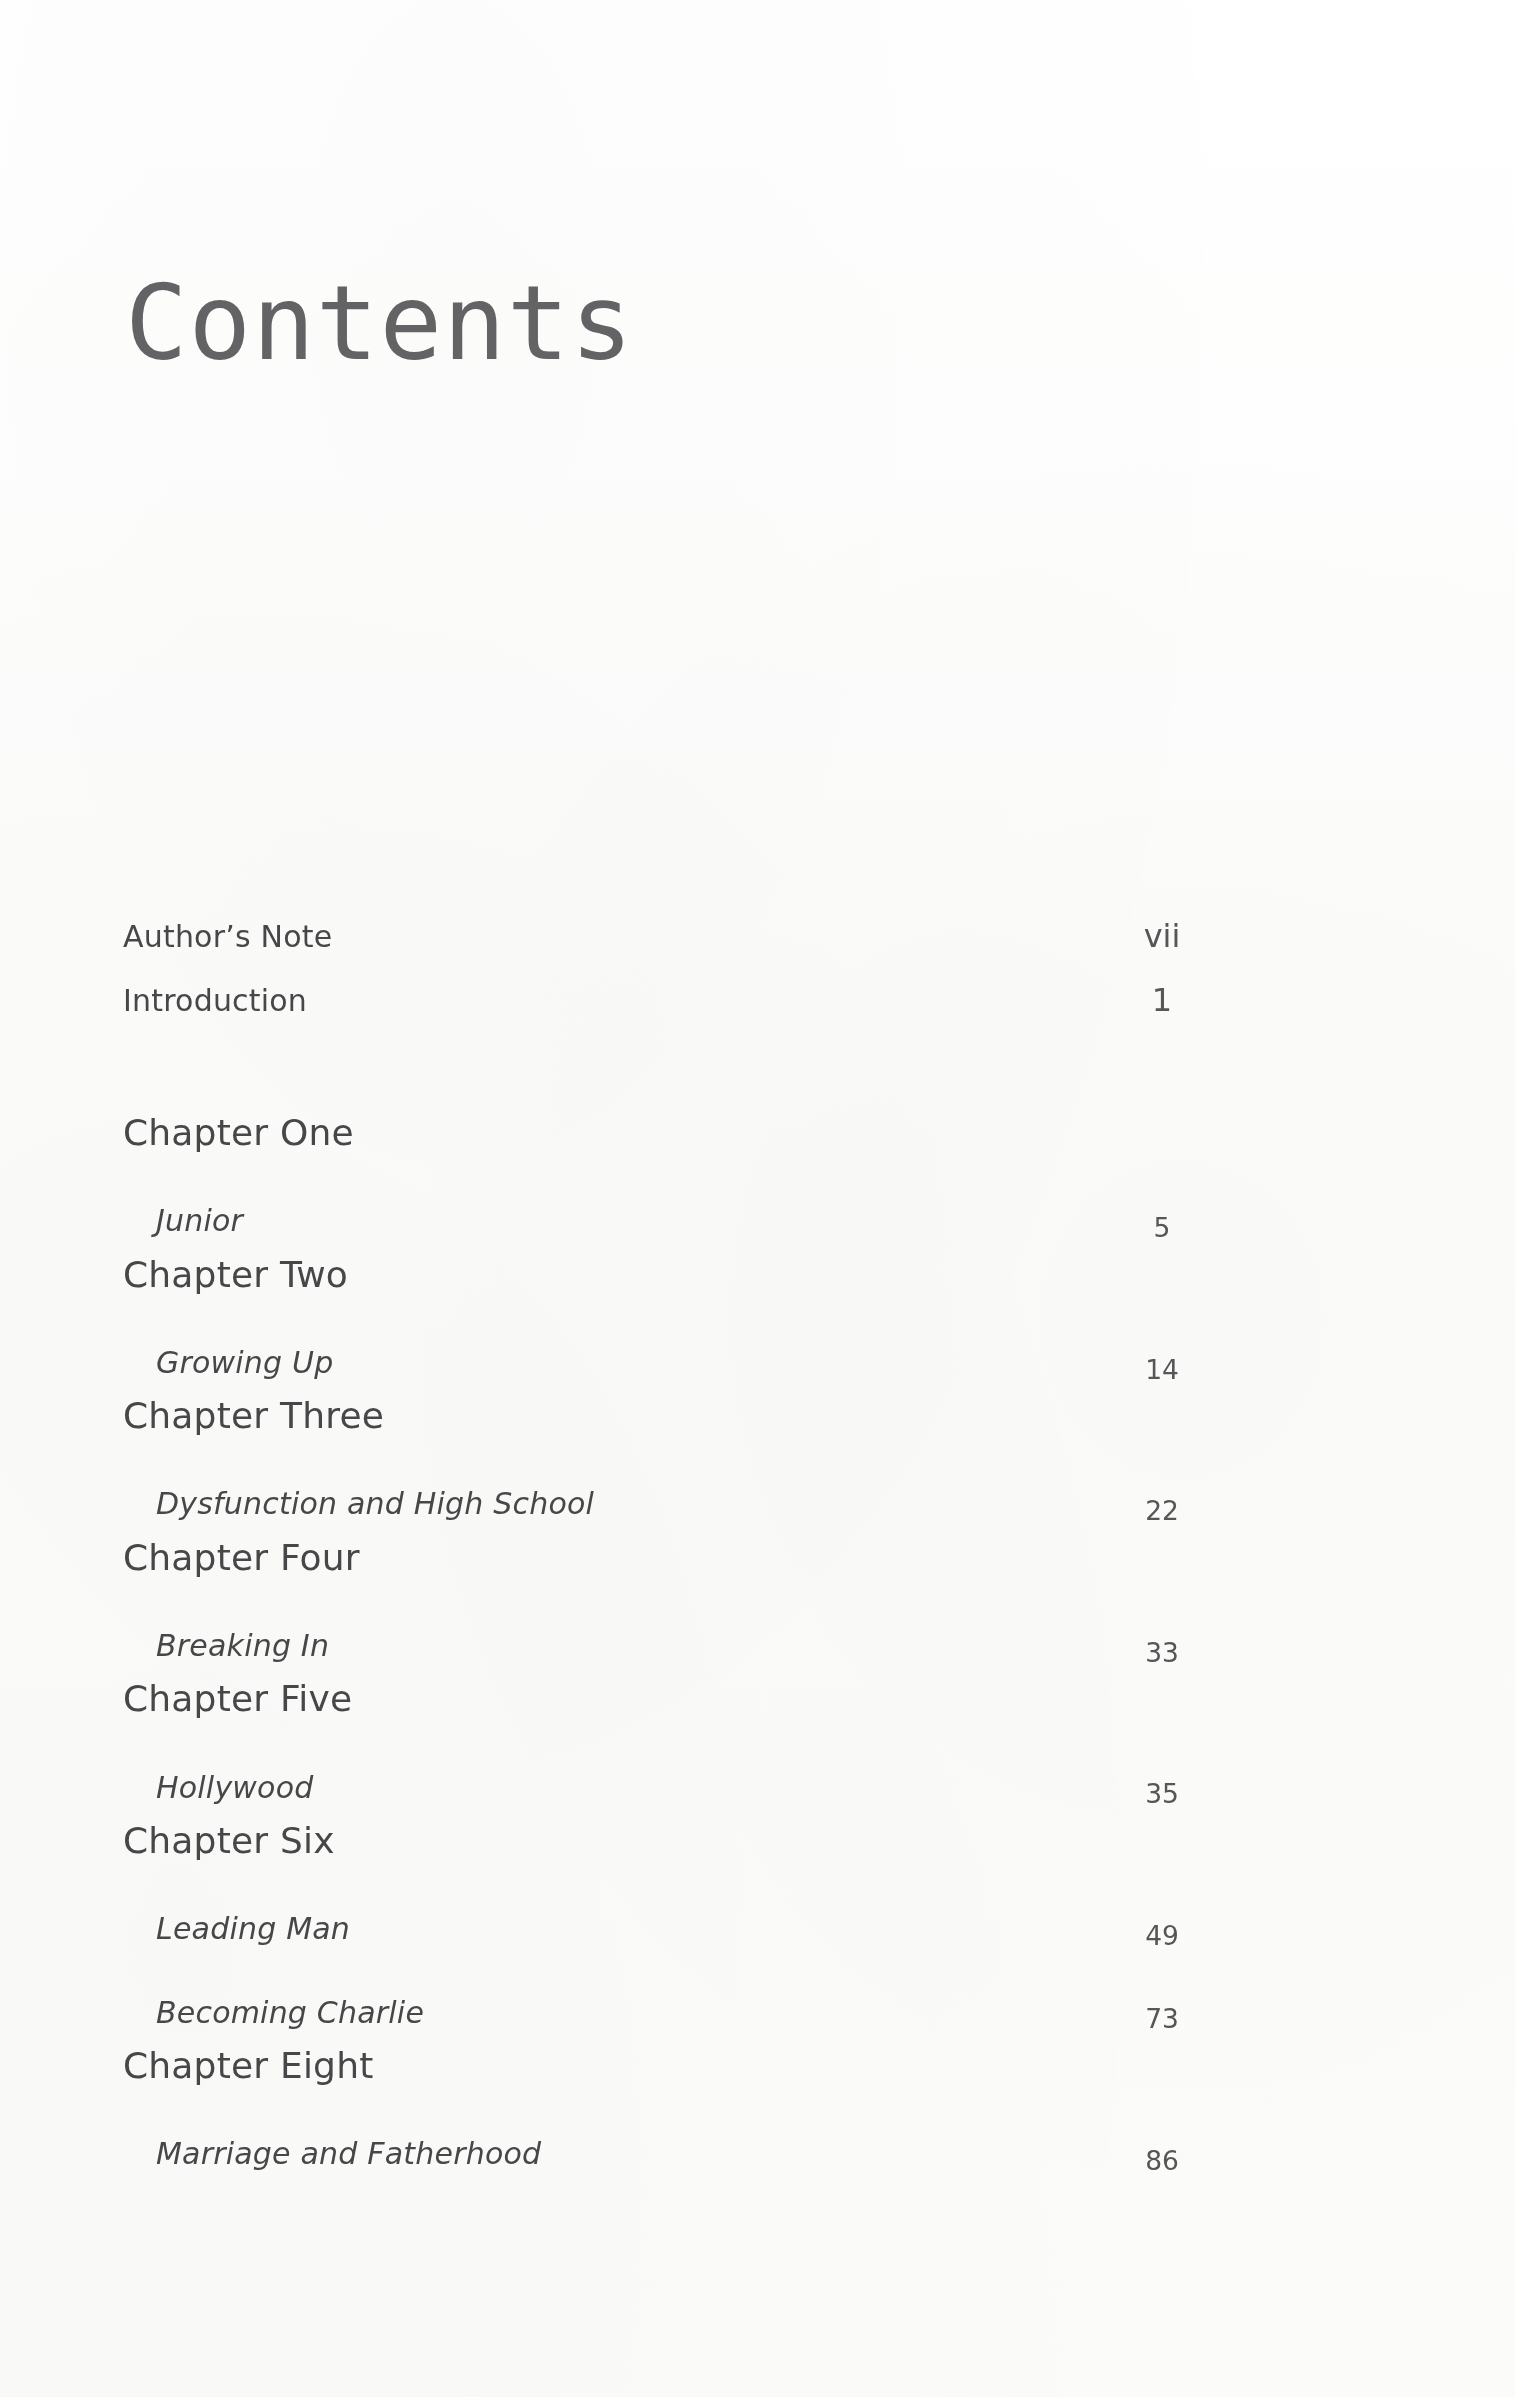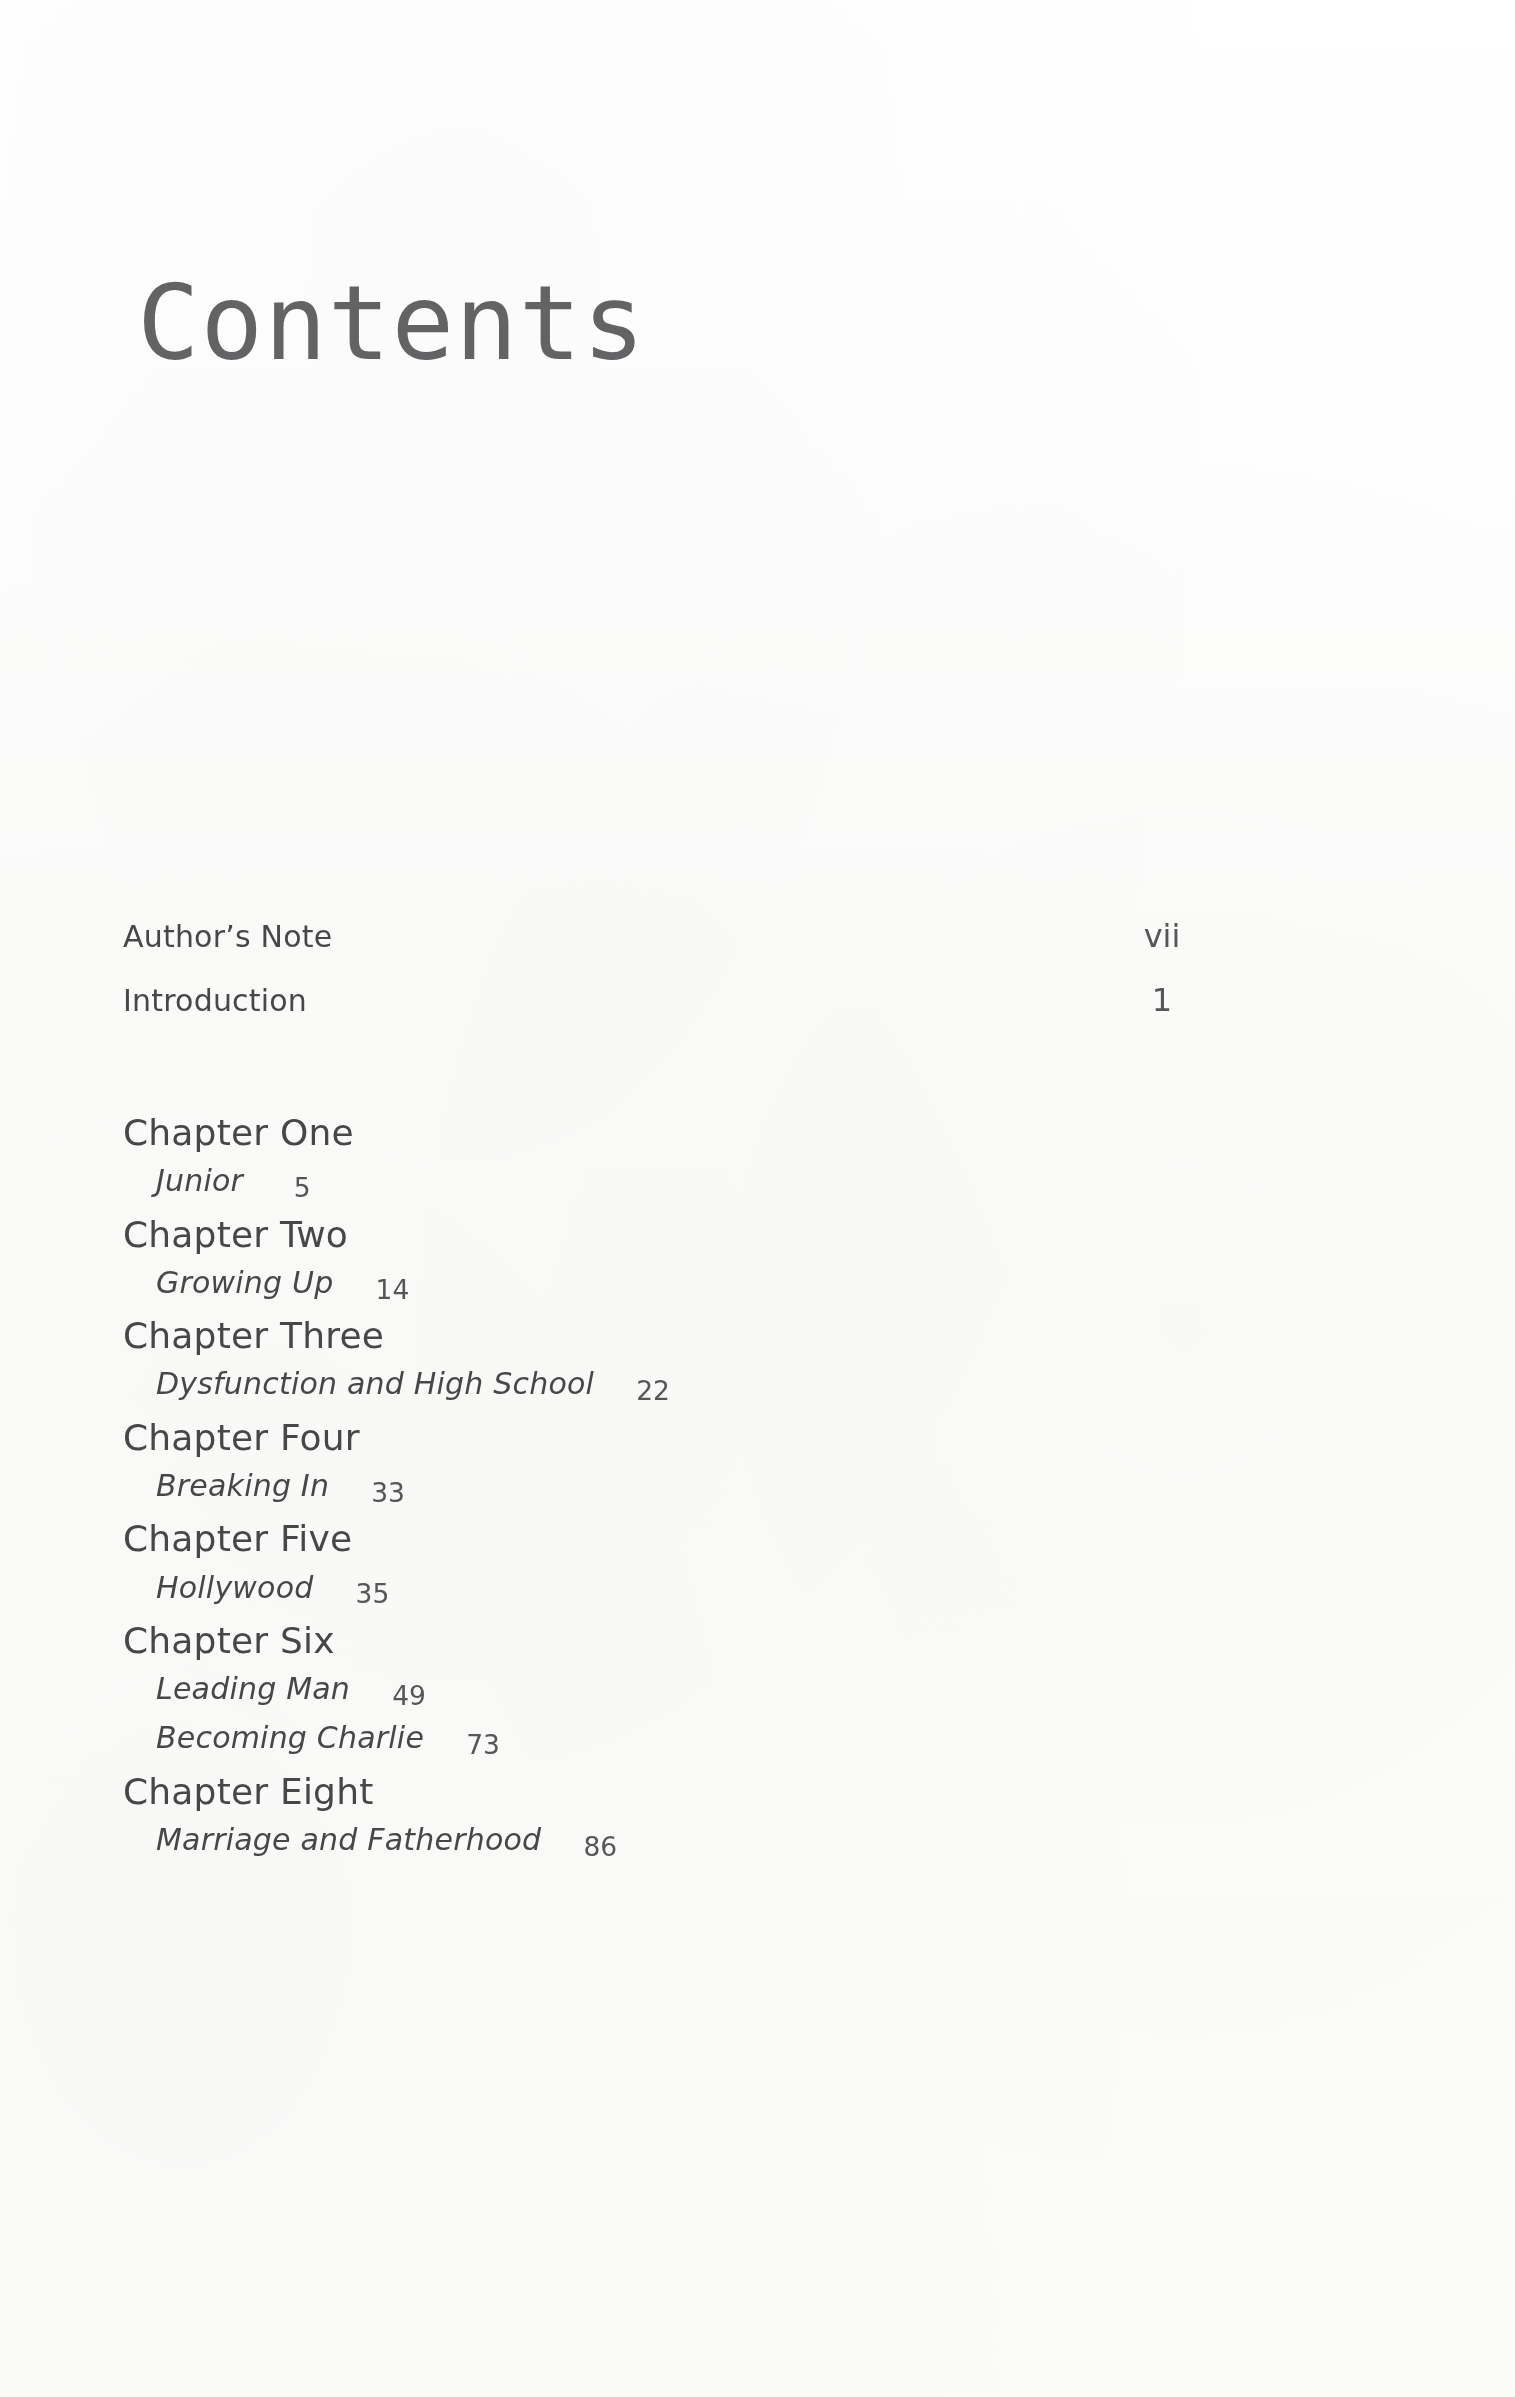--- a/index.html
+++ b/index.html
@@ -37,21 +37,20 @@
     position: absolute;
     left: 125px;
     top: 271px;
     font-family: "DejaVu Sans Mono", monospace;
     font-weight: 300;
     font-size: 104px;
     letter-spacing: 1px;
     color: #58585a;
     line-height: 1;
     white-space: nowrap;
-    margin-left: 12px;
   }
   .toc {
     position: absolute;
     left: 123px;
     top: 920px;
     width: 1098px;
   }
   .front-row {
     display: flex;
     align-items: baseline;
@@ -78,22 +77,23 @@
   }
   .chap-name {
     font-size: 36px;
     color: #3a3a3c;
     line-height: 1.45;
     letter-spacing: 0.2px;
   }
   .chap-sub-row {
     display: flex;
     align-items: baseline;
-    justify-content: flex-start;
+    justify-content: space-between;
     line-height: 1.45;
+    margin-top: 40px;
   }
   .chap-sub {
     font-size: 30px;
     font-style: italic;
     color: #3a3a3c;
     padding-left: 33px;
     letter-spacing: 0.2px;
   }
   .chap-pg {
     font-size: 26.5px;

